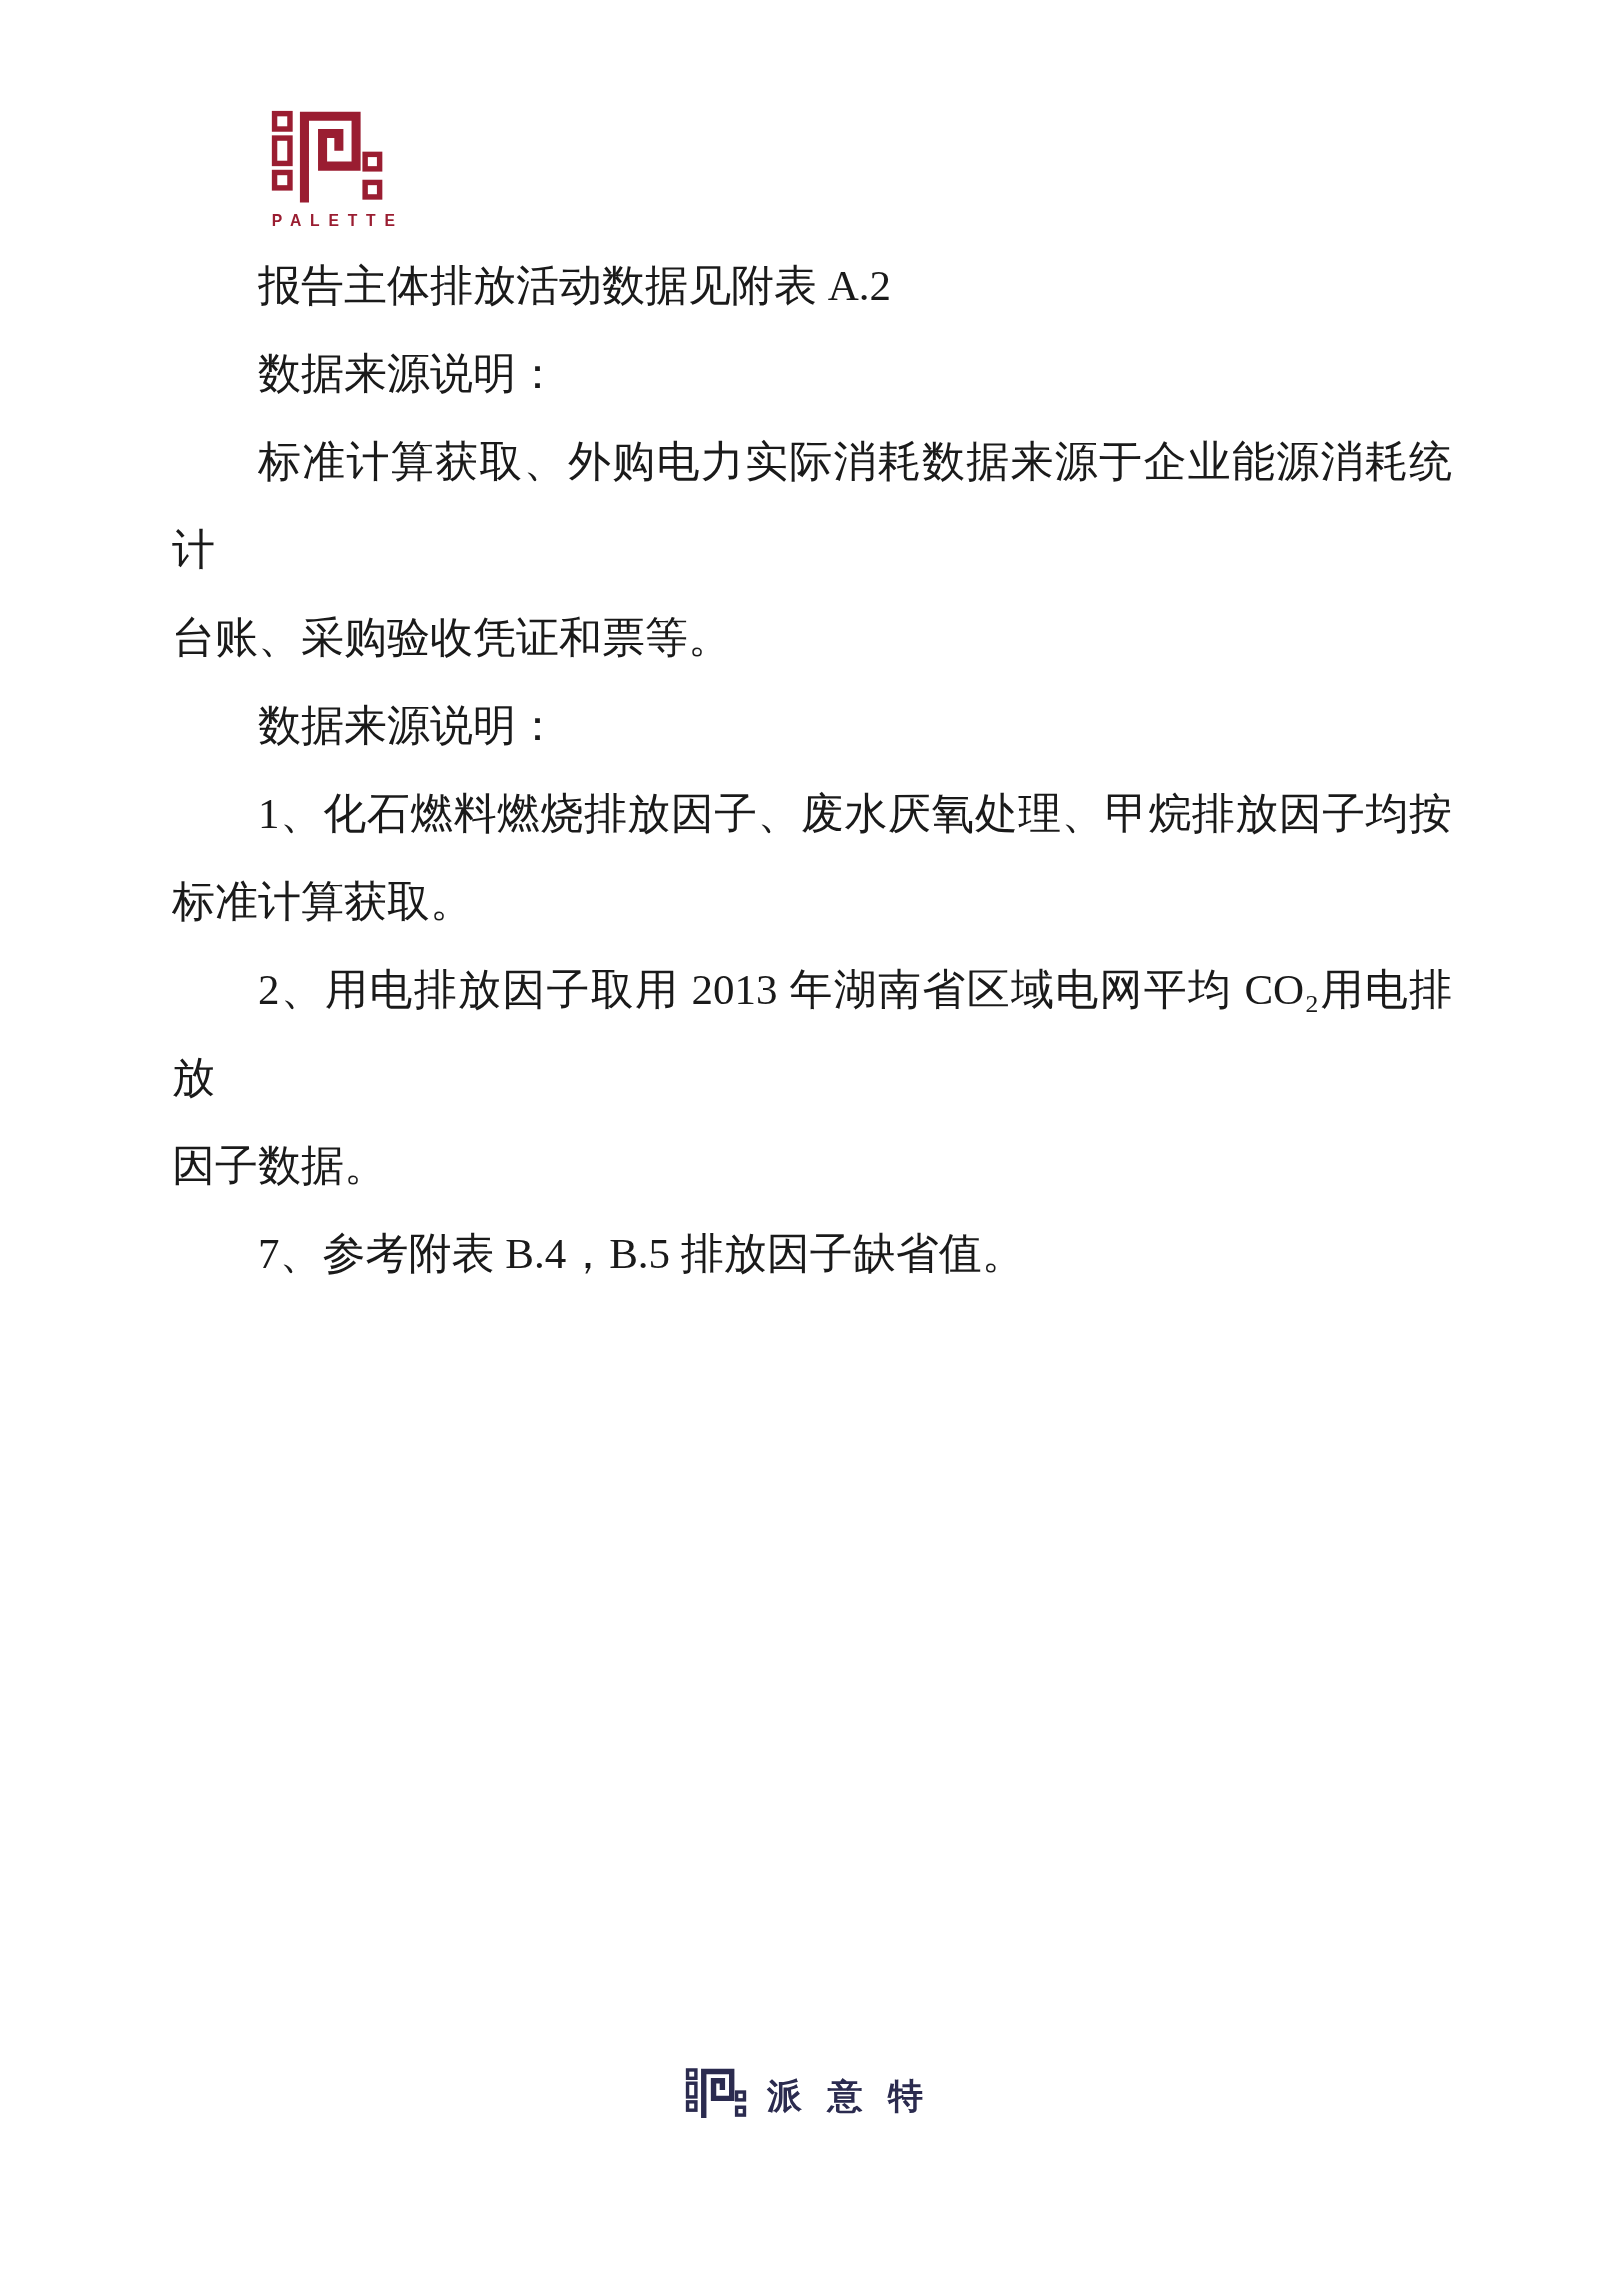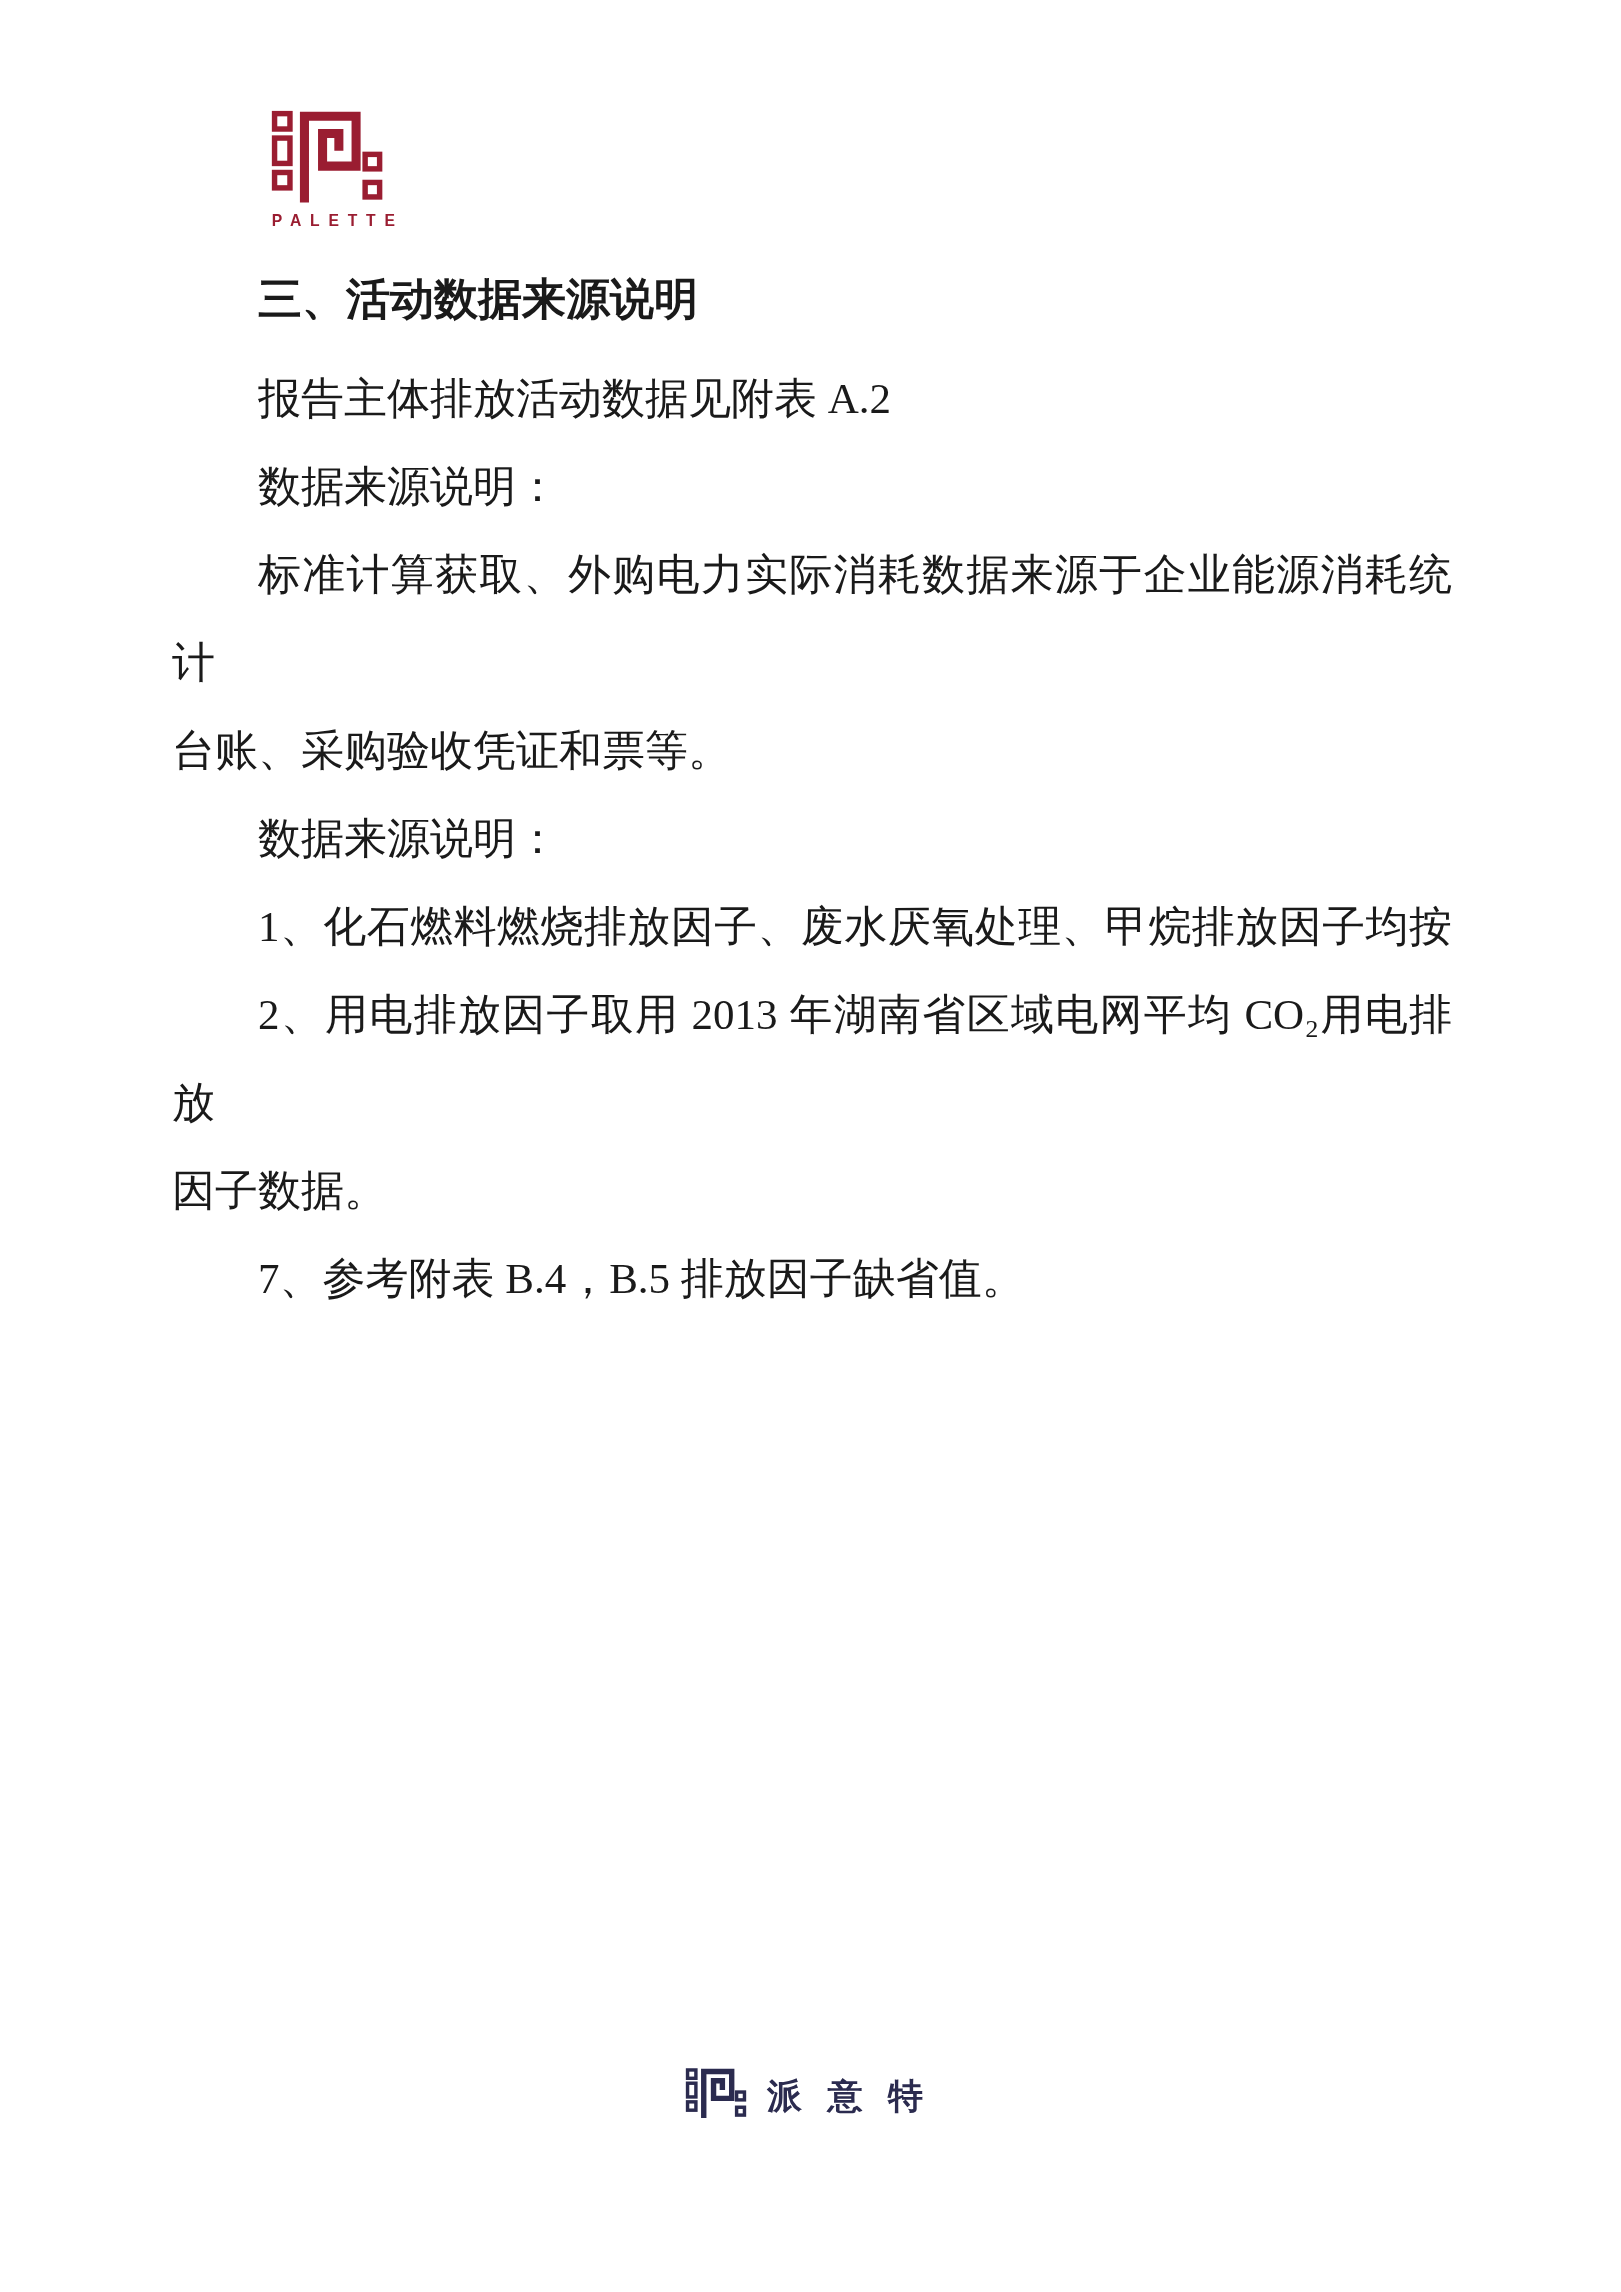--- a/index.html
+++ b/index.html
@@ -71,27 +71,27 @@
         <rect x="7" y="69" width="17" height="17" stroke-width="6"></rect>
         <path d="M 40,102 L 40,7 L 97,7 L 97,62 L 60,62 L 60,26 L 78,26 L 78,45" stroke-width="10"></path>
         <rect x="107" y="49" width="16" height="16" stroke-width="6"></rect>
         <rect x="107" y="80" width="16" height="16" stroke-width="6"></rect>
       </svg>
     </div>
     <div class="logo-word">PALETTE</div>
   </div>
 
   <div class="doc">
-    <div class="ln heading indent">三、活动数据来源说明</div>
     <div class="ln indent">报告主体排放活动数据见附表 A.2</div>
     <div class="ln indent">数据来源说明：</div>
     <div class="ln indent stretch">标准计算获取、外购电力实际消耗数据来源于企业能源消耗统计</div>
     <div class="ln">台账、采购验收凭证和票等。</div>
     <div class="ln indent">数据来源说明：</div>
     <div class="ln indent stretch">1、化石燃料燃烧排放因子、废水厌氧处理、甲烷排放因子均按</div>
+    <div class="ln">标准计算获取。</div>
     <div class="ln indent stretch">2、用电排放因子取用 2013 年湖南省区域电网平均 CO₂用电排放</div>
     <div class="ln">因子数据。</div>
     <div class="ln indent">7、参考附表 B.4，B.5 排放因子缺省值。</div>
   </div>
 
   <div class="footer">
     <div>
       <svg width="65" height="52" viewBox="0 0 132 106" fill="none" stroke="currentColor" aria-hidden="true">
         <rect x="7" y="4" width="17" height="17" stroke-width="7"></rect>
         <rect x="7" y="31" width="17" height="28" stroke-width="7"></rect>

